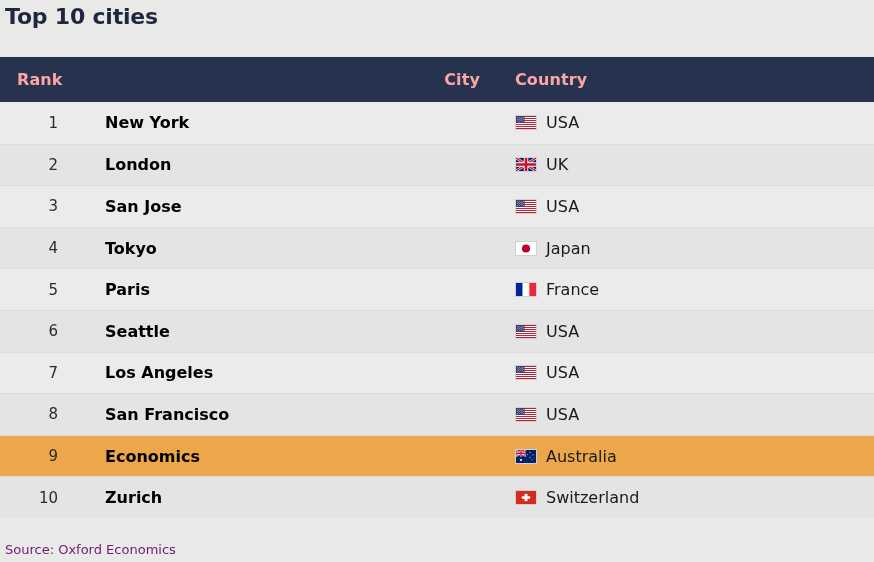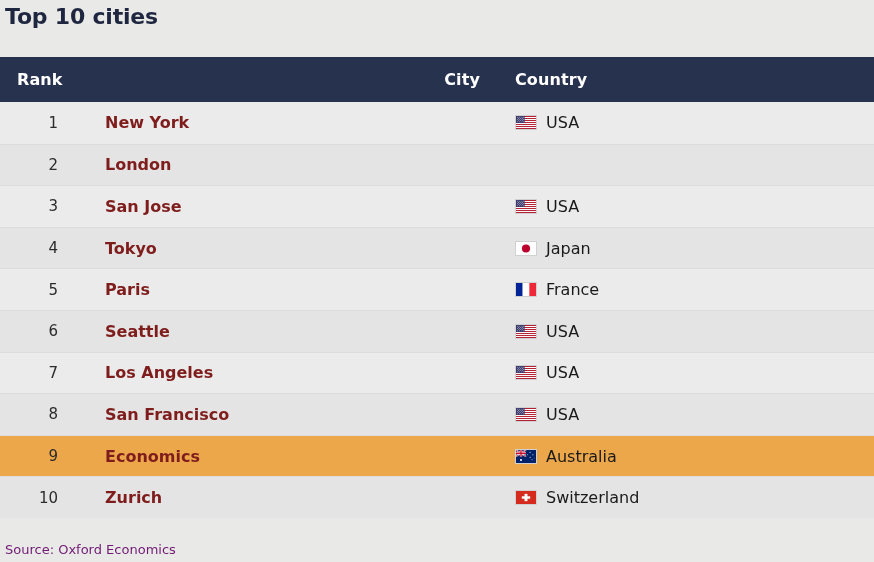--- a/index.html
+++ b/index.html
@@ -33,21 +33,21 @@
     position: absolute;
     left: 0;
     top: 57px;
     width: 874px;
   }
   .thead {
     display: flex;
     align-items: center;
     height: 45px;
     background: #27324f;
-    color: #ffffff;
+    color: #fca5a5;
   }
   .thead .th {
     font-size: 16px;
     font-weight: bold;
     letter-spacing: 0.1px;
   }
   .col-rank {
     width: 70px;
     box-sizing: border-box;
   }
@@ -86,21 +86,21 @@
     font-size: 15px;
     color: #2b2b2b;
     font-weight: normal;
   }
   .cell-city {
     width: 410px;
     box-sizing: border-box;
     padding-left: 35px;
     font-size: 16px;
     font-weight: bold;
-    color: #7f1d1d;
+    color: #000000;
   }
   .cell-country {
     width: 394px;
     box-sizing: border-box;
     padding-left: 35px;
     display: flex;
     align-items: center;
     gap: 9px;
     font-size: 16px;
     color: #1a1a1a;
@@ -179,20 +179,32 @@
                   <circle cx="8.3" cy="6.7" r="0.45"></circle>
                 </g>
               </svg>
             </span>
             <span>USA</span>
           </div>
         </div>
         <div class="row" data-highlight="false" style="background: rgb(228, 228, 228);">
           <div class="cell-rank">2</div>
           <div class="cell-city">London</div>
+          <div class="cell-country">
+            <span class="flag">
+              <svg viewBox="0 0 22 15" preserveAspectRatio="none">
+                <rect width="22" height="15" fill="#012169"></rect>
+                <path d="M0,0 L22,15 M22,0 L0,15" stroke="#ffffff" stroke-width="3"></path>
+                <path d="M0,0 L22,15 M22,0 L0,15" stroke="#C8102E" stroke-width="1.6"></path>
+                <path d="M11,0 L11,15 M0,7.5 L22,7.5" stroke="#ffffff" stroke-width="5"></path>
+                <path d="M11,0 L11,15 M0,7.5 L22,7.5" stroke="#C8102E" stroke-width="3"></path>
+              </svg>
+            </span>
+            <span>UK</span>
+          </div>
         </div>
         <div class="row" data-highlight="false" style="background: rgb(235, 235, 235);">
           <div class="cell-rank">3</div>
           <div class="cell-city">San Jose</div>
           <div class="cell-country">
             <span class="flag">
               <svg viewBox="0 0 22 15" preserveAspectRatio="none">
                 <rect width="22" height="15" fill="#ffffff"></rect>
                 <g fill="#b22234">
                   <rect y="0" width="22" height="1.15"></rect>

